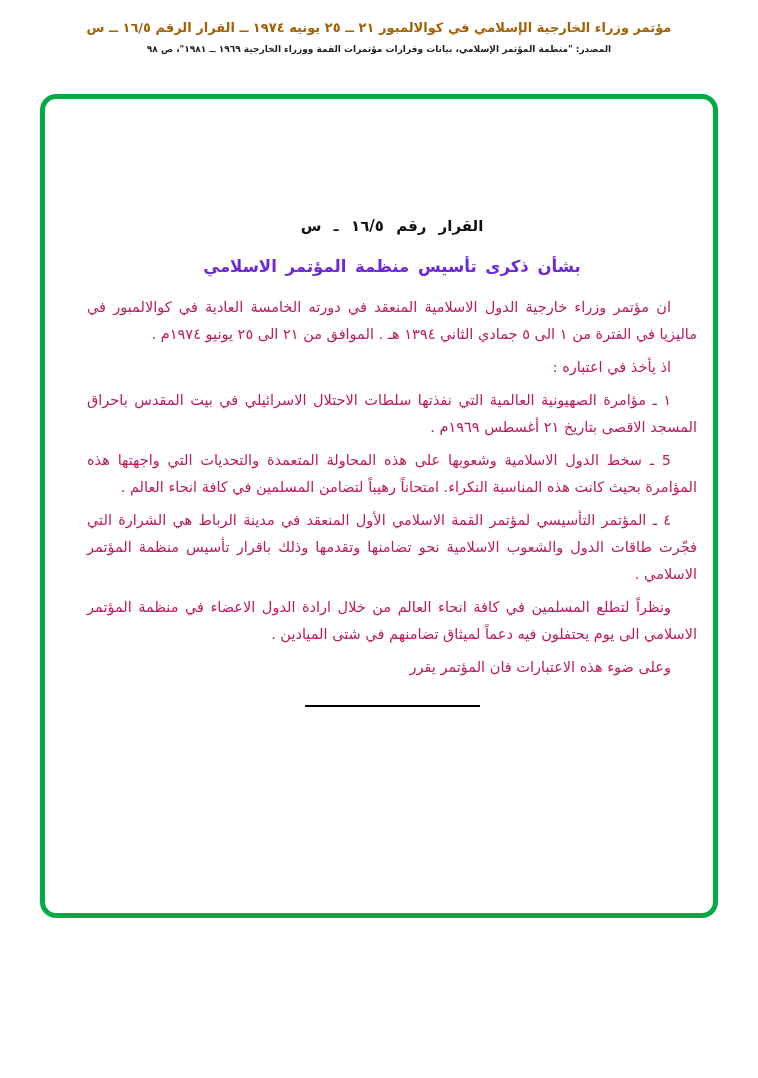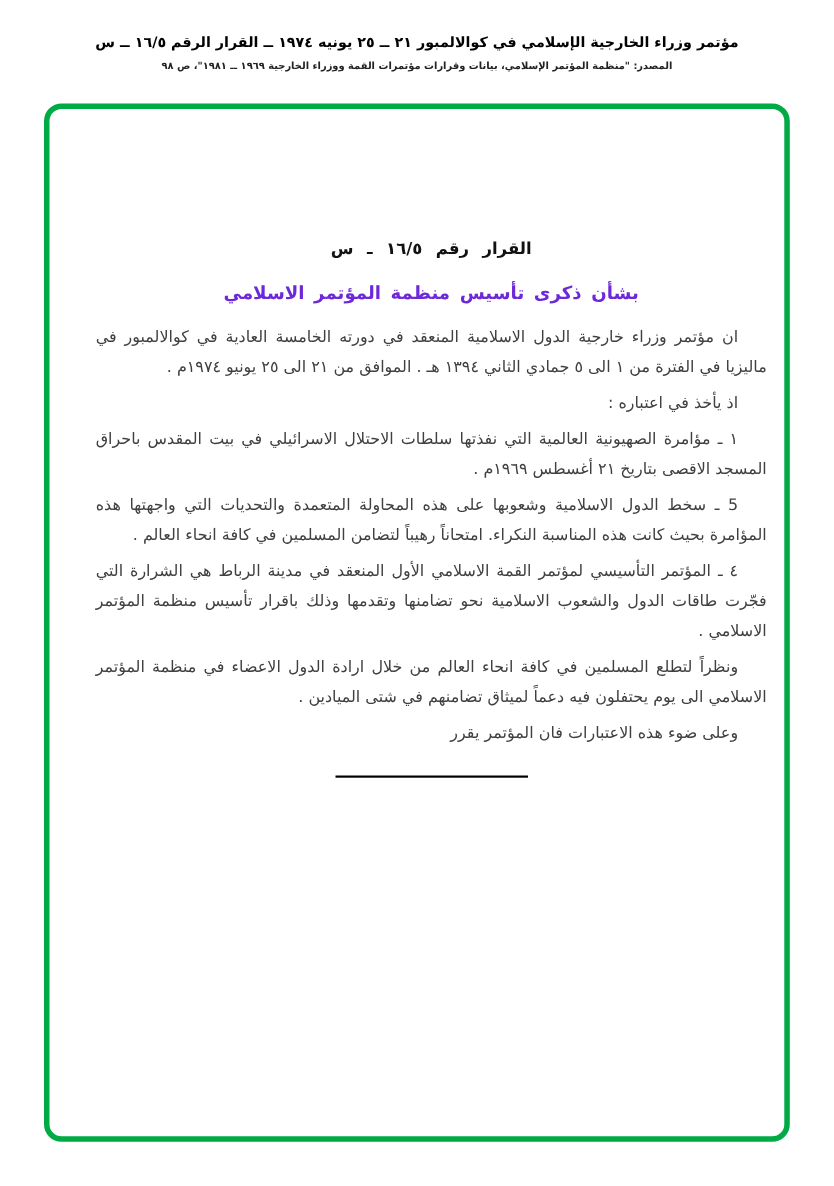--- a/index.html
+++ b/index.html
@@ -17,35 +17,34 @@
   }
   .page-header {
     direction: rtl;
     text-align: center;
     padding-top: 20px;
   }
   .header-line1 {
     font-size: 13px;
     font-weight: bold;
     letter-spacing: 0.2px;
-    color: #000000;
-    margin-top: 12px;
+    color: #a16207;
   }
   .header-line2 {
     font-size: 9px;
     font-weight: bold;
     margin-top: 9px;
     color: #222;
   }
   .frame {
     position: absolute;
     left: 40px;
     top: 94px;
     width: 678px;
-    height: 944px;
+    height: 824px;
     box-sizing: border-box;
     border: 5px solid #00aa44;
     border-radius: 16px;
     background: #ffffff;
     direction: rtl;
     padding: 118px 16px 0 42px;
   }
   .doc-title {
     text-align: center;
     font-size: 15px;
@@ -61,21 +60,21 @@
     word-spacing: 3px;
     margin-bottom: 18px;
     color: #6d28d9;
   }
   .doc-body p {
     margin: 0 0 6px 0;
     font-size: 14.5px;
     line-height: 27px;
     text-align: justify;
     text-indent: 26px;
-    color: #404040;
+    color: #be185d;
   }
   .doc-body p.short {
     text-align: right;
   }
   .end-divider {
     width: 175px;
     height: 0;
     border-top: 2px solid #000;
     margin: 24px auto 0 auto;
   }

